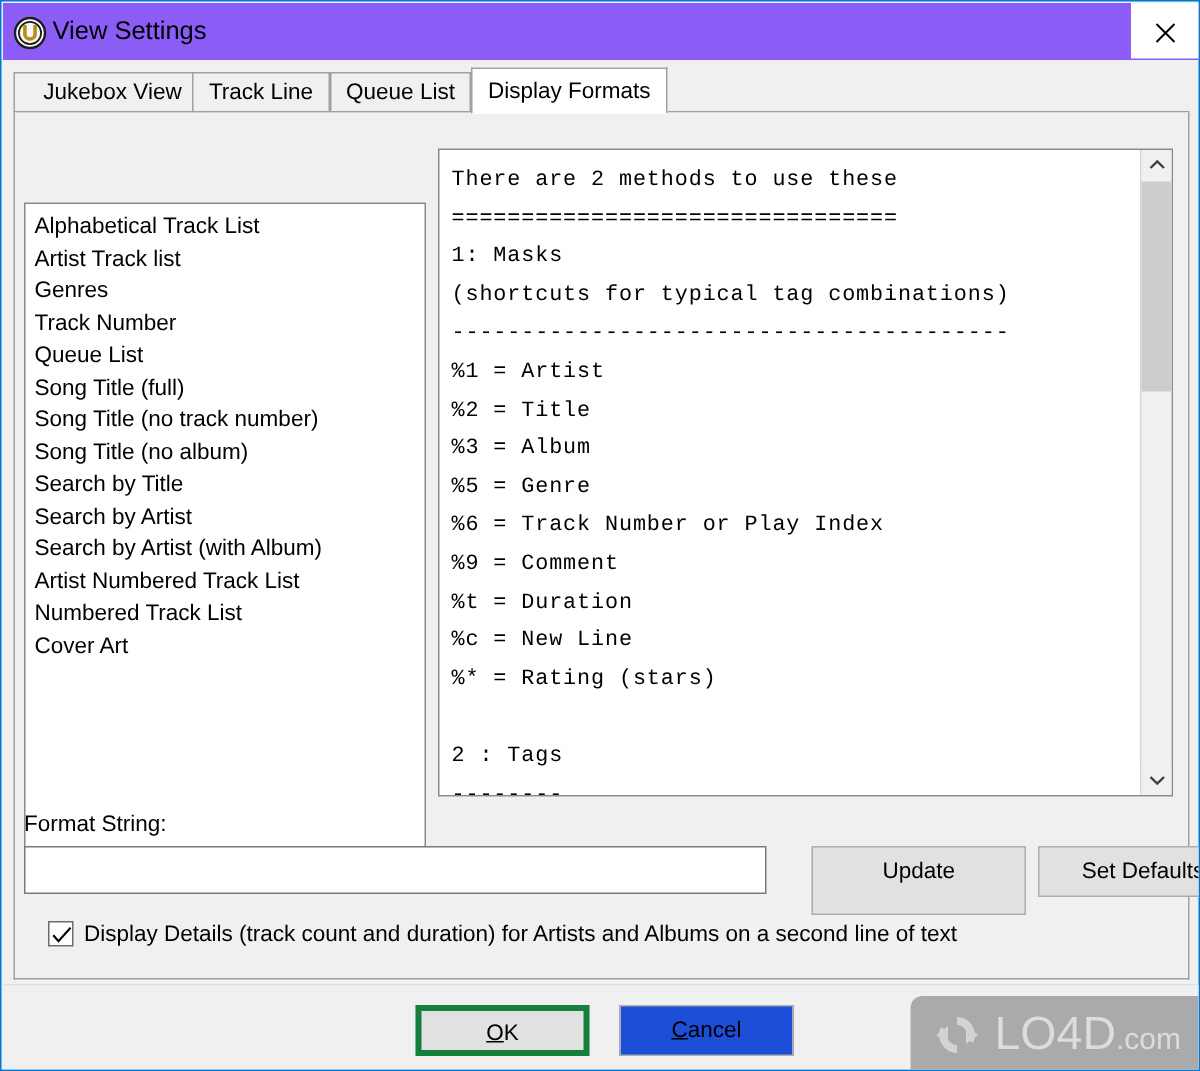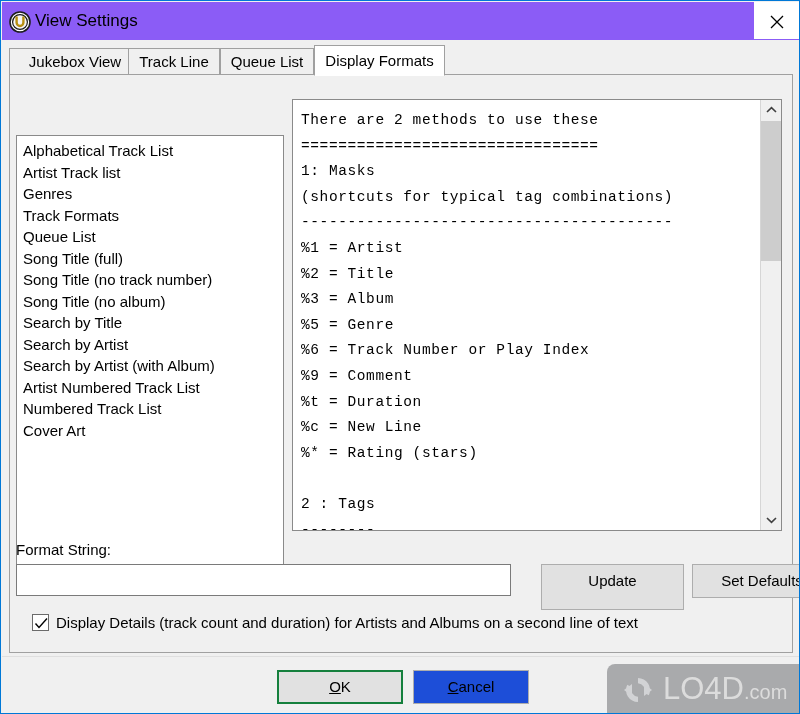--- a/index.html
+++ b/index.html
@@ -251,24 +251,24 @@
   }
   #bottombar {
     position: absolute;
     left: 1px; top: 656px;
     width: 798px; height: 56px;
     background: #f0f0f0;
   }
   #ok-button {
     position: absolute;
     left: 275px; top: 13px;
-    width: 126px; height: 34px;
+    width: 116px; height: 34px;
     line-height: 30px;
     background: #e1e1e1;
-    border: 2px solid #15803d;
+    border: 4px solid #15803d;
   }
   #cancel-button {
     position: absolute;
     left: 411px; top: 13px;
     width: 116px; height: 34px;
     line-height: 32px;
     background: #1d4ed8;
     border: 1px solid #adadad;
   }
   .mnem { text-decoration: underline; }
@@ -322,21 +322,21 @@
     <div class="tab active" style="left:305px; width:131px;"><span>Display Formats</span></div>
   </div>
   <div id="tab-underline"></div>
 
   <div id="content">
 
     <div id="format-list">
       <div class="list-item">Alphabetical Track List</div>
       <div class="list-item">Artist Track list</div>
       <div class="list-item">Genres</div>
-      <div class="list-item">Track Formats</div>
+      <div class="list-item">Track Number</div>
       <div class="list-item">Queue List</div>
       <div class="list-item">Song Title (full)</div>
       <div class="list-item">Song Title (no track number)</div>
       <div class="list-item">Song Title (no album)</div>
       <div class="list-item">Search by Title</div>
       <div class="list-item">Search by Artist</div>
       <div class="list-item">Search by Artist (with Album)</div>
       <div class="list-item">Artist Numbered Track List</div>
       <div class="list-item">Numbered Track List</div>
       <div class="list-item">Cover Art</div>

